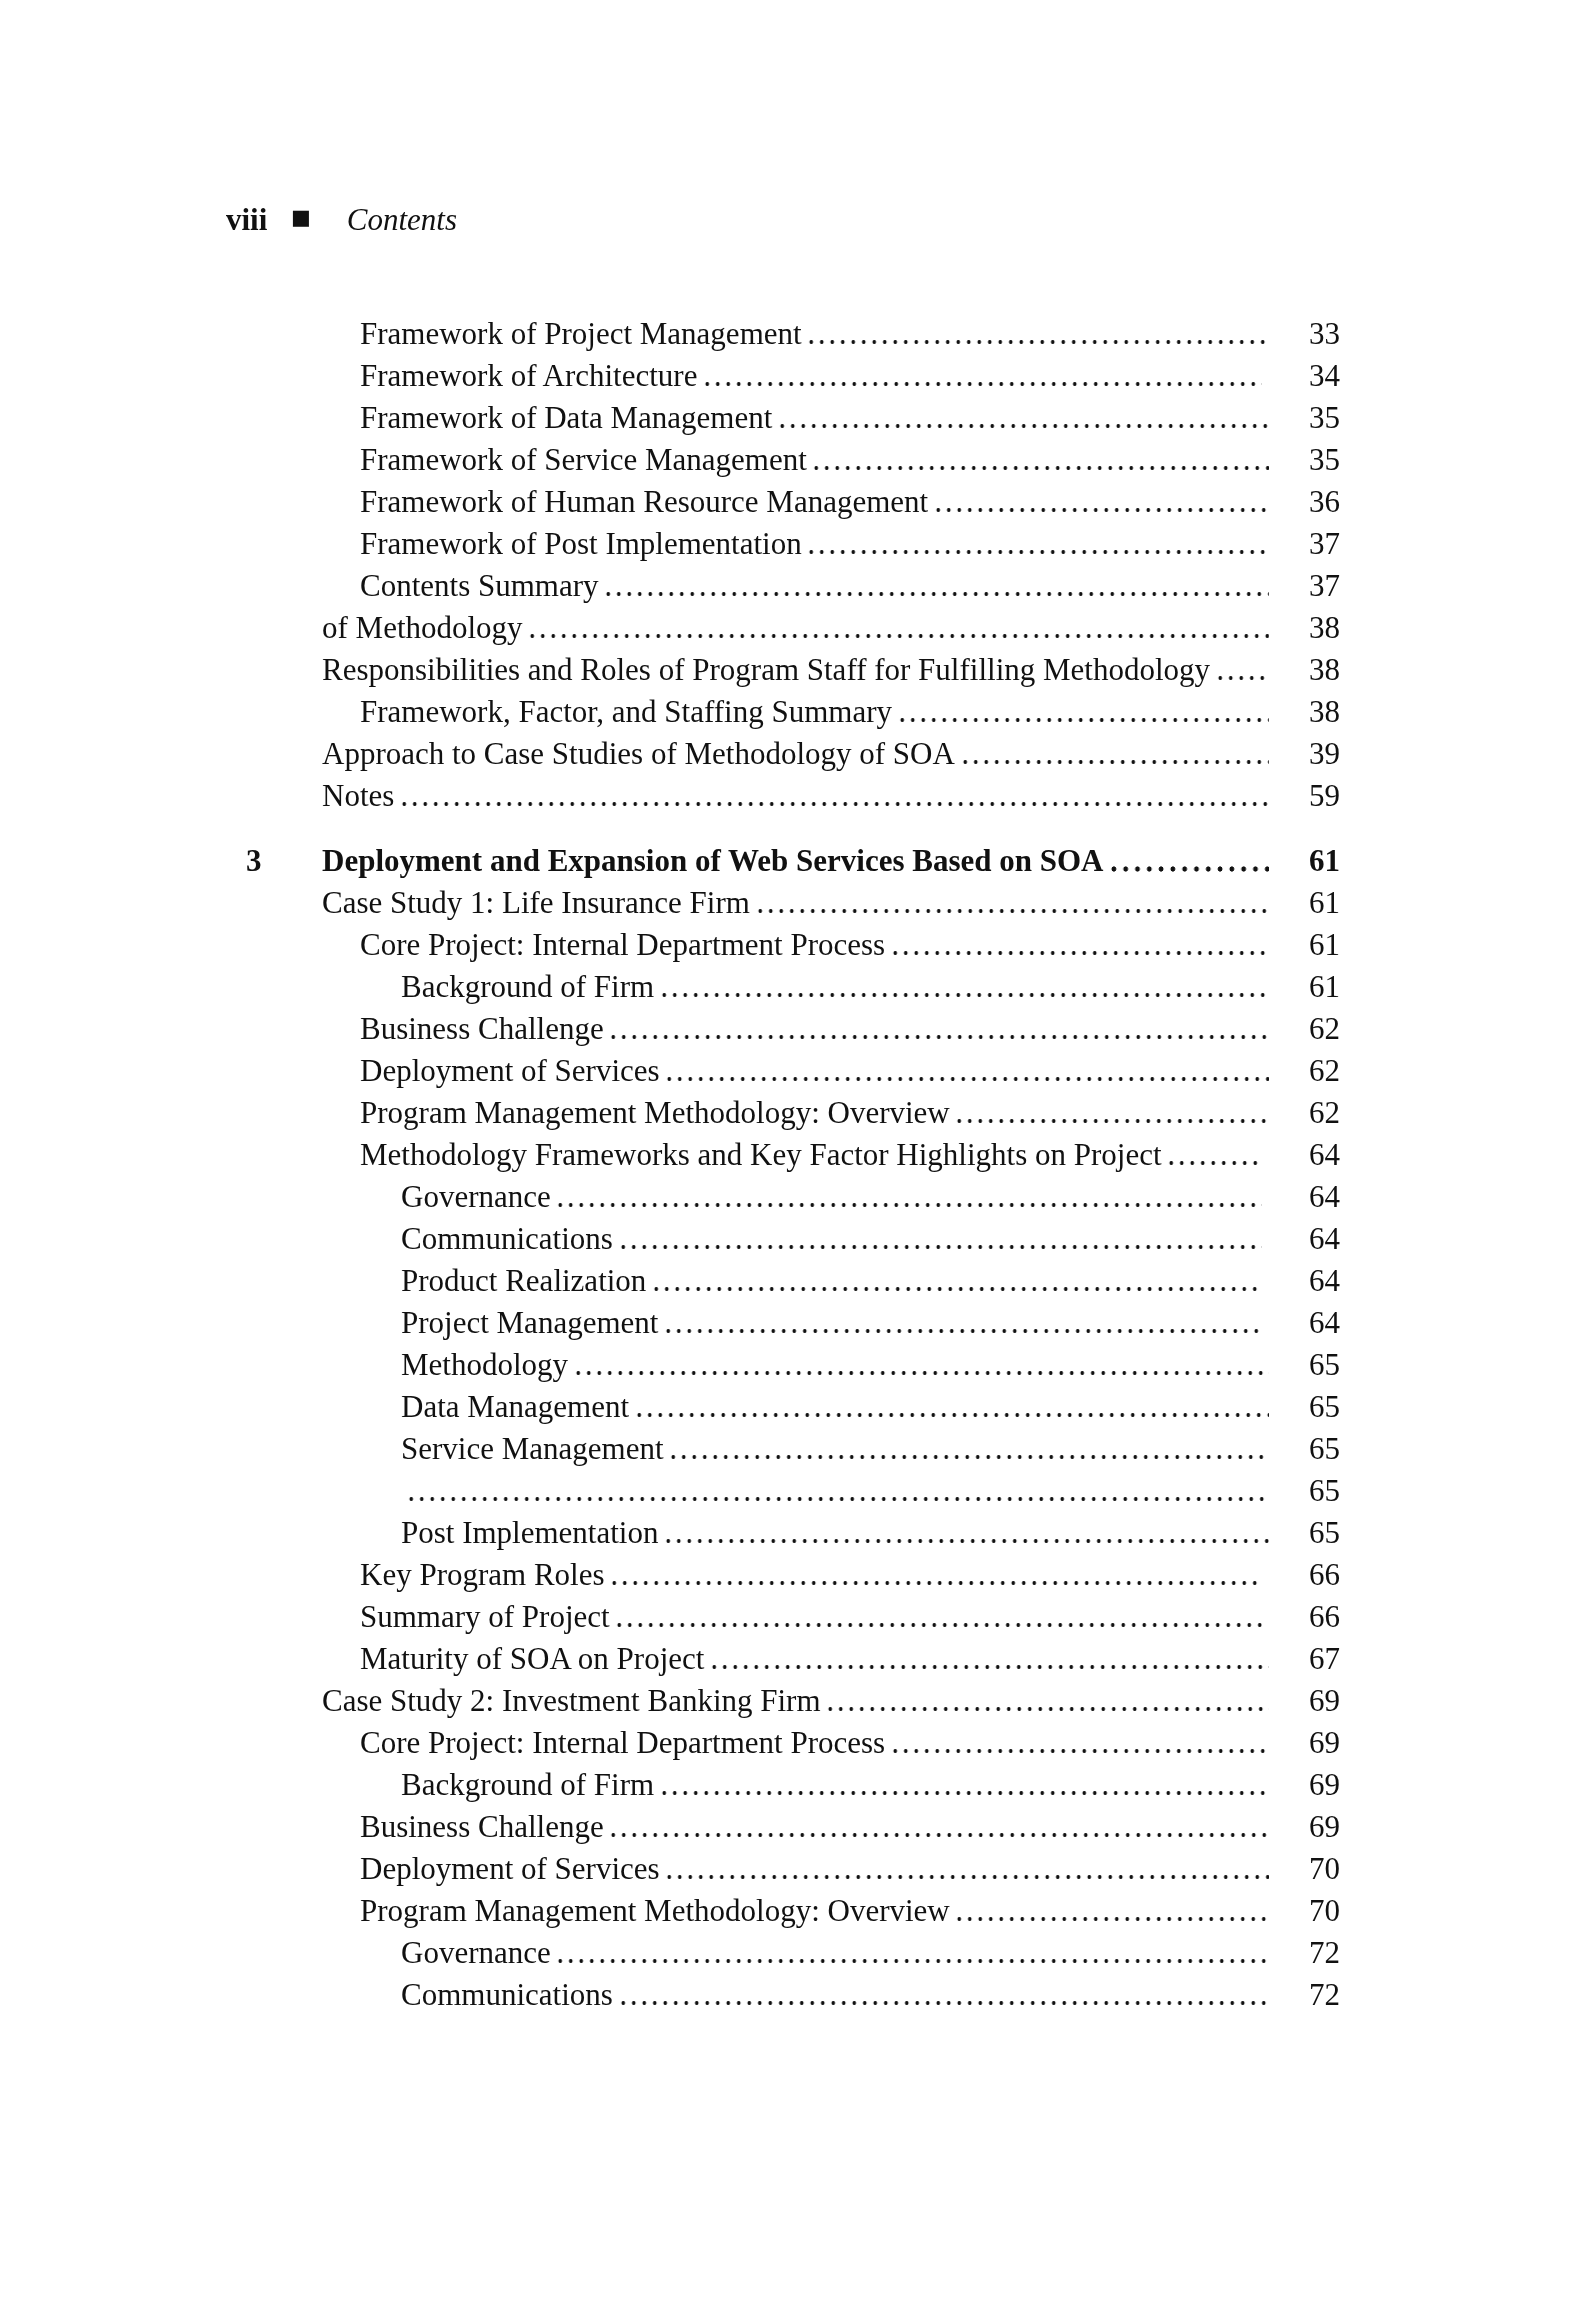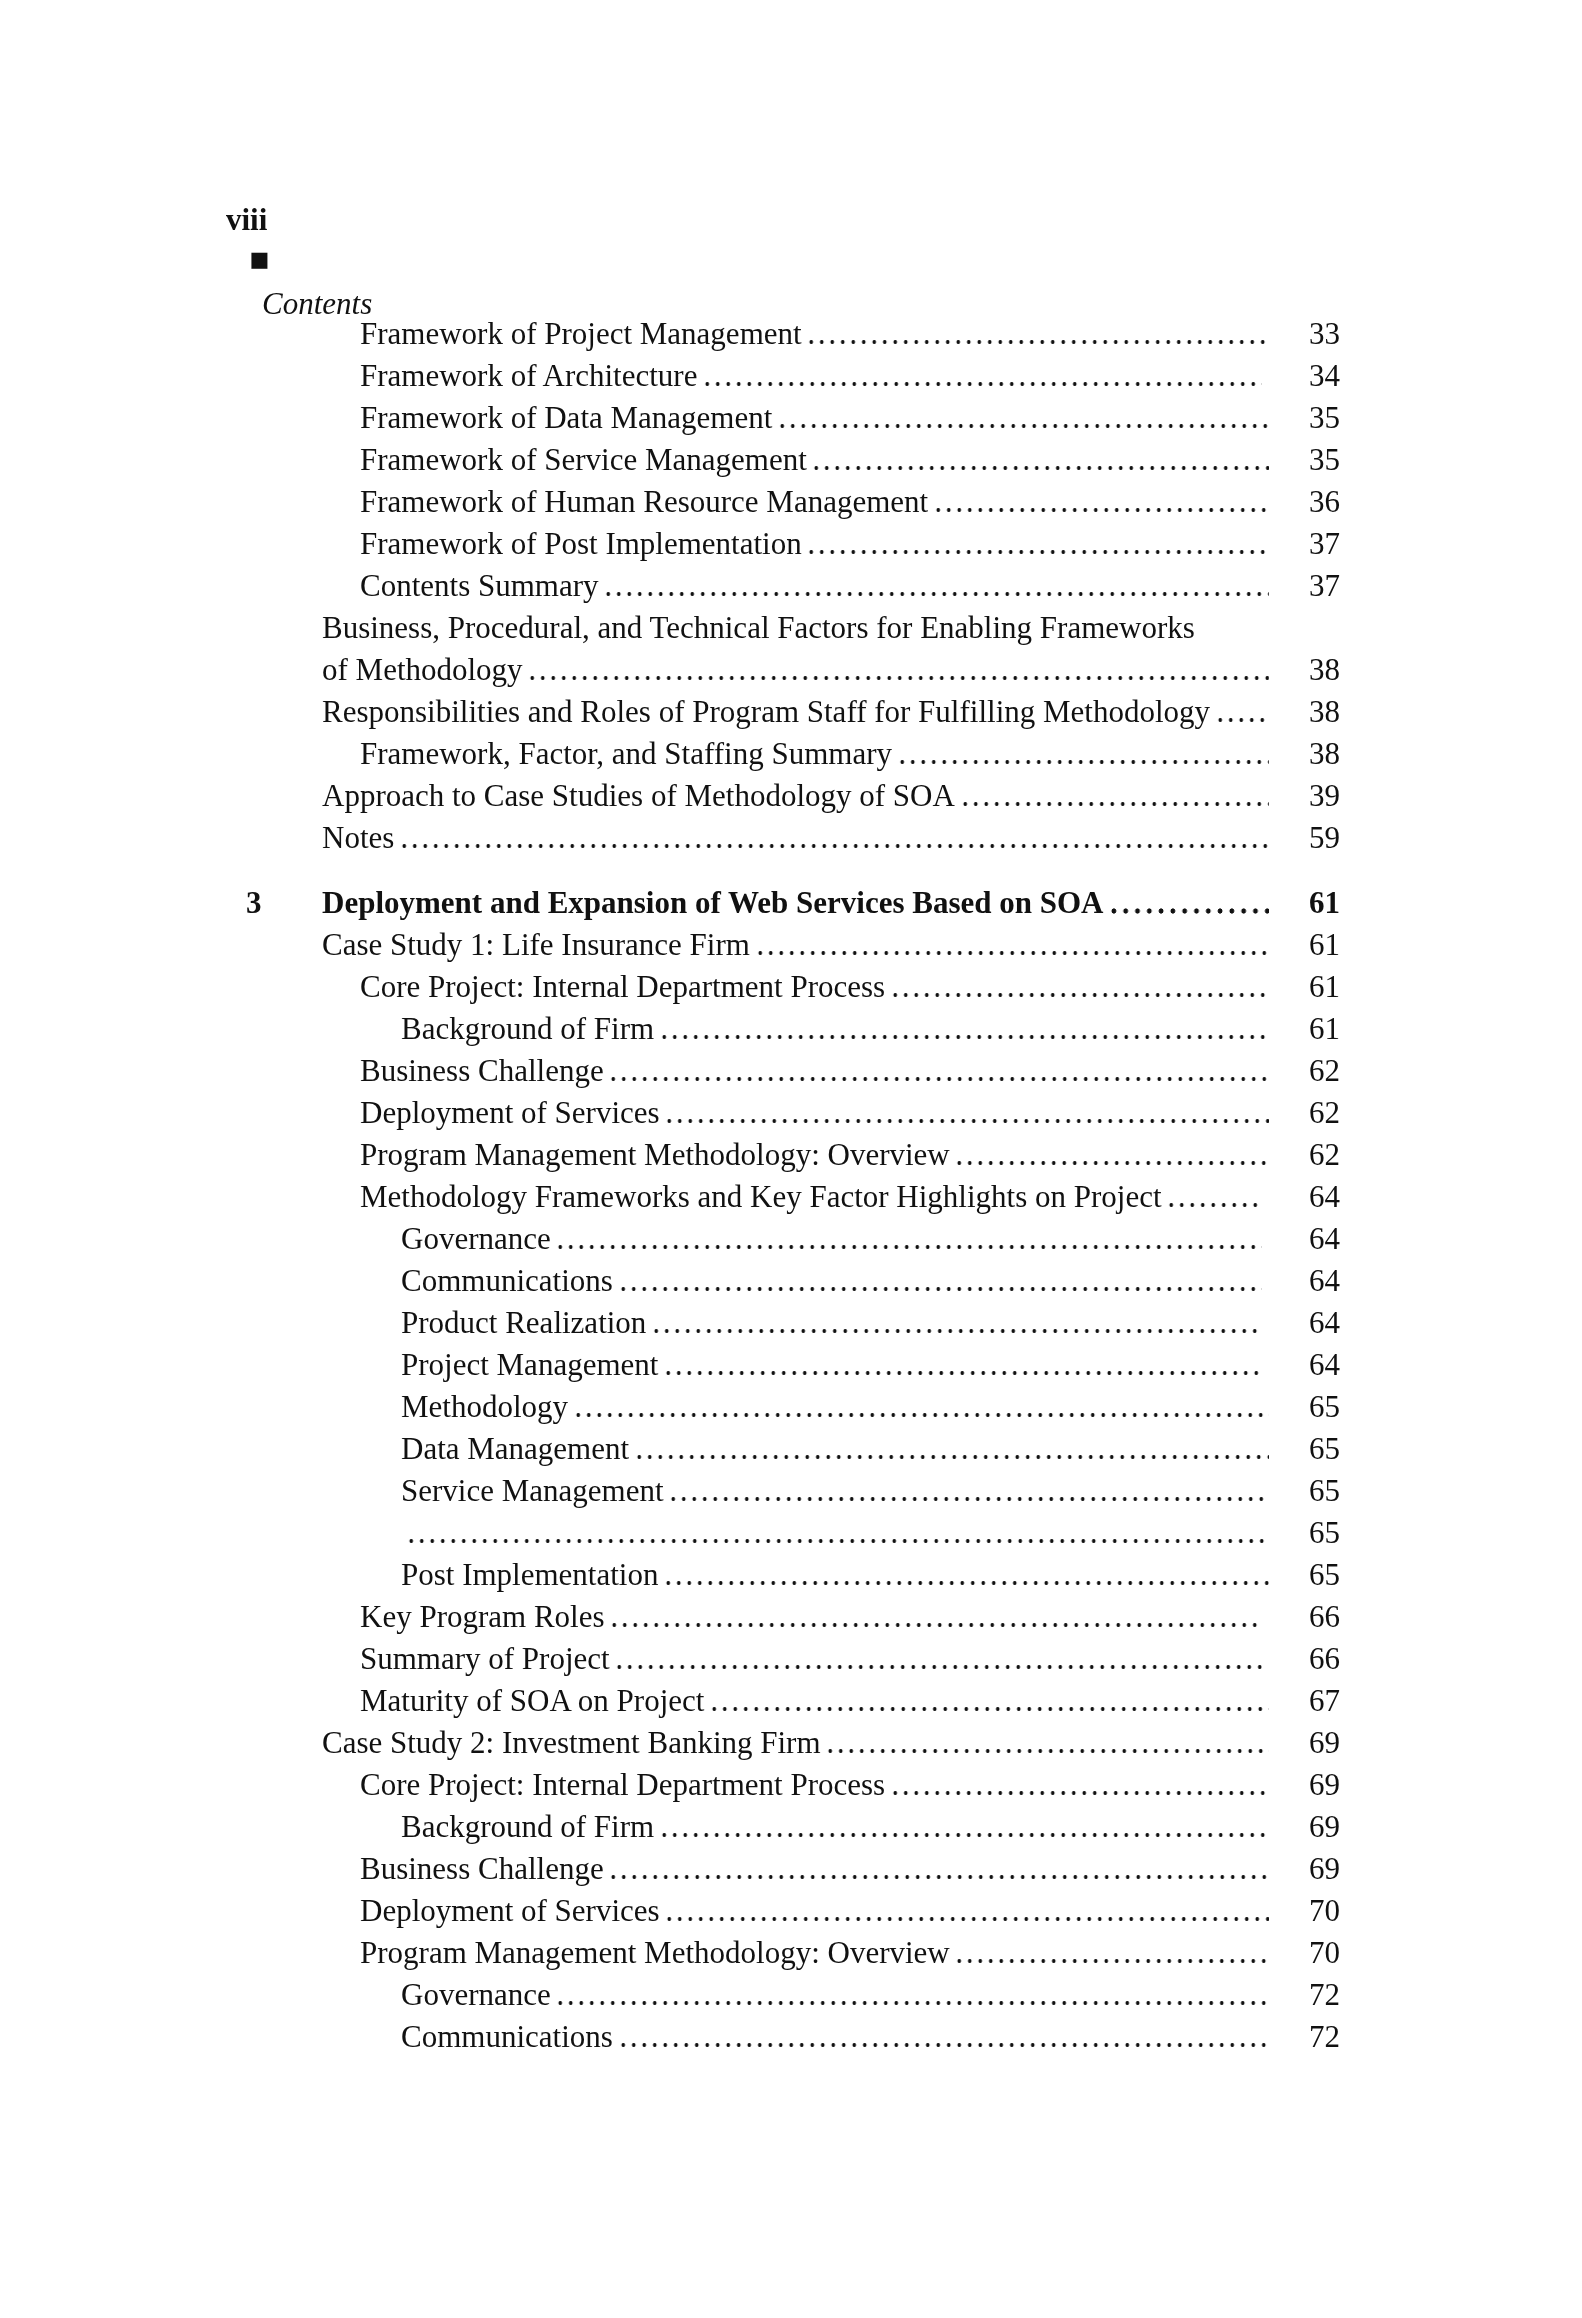--- a/index.html
+++ b/index.html
@@ -10,21 +10,21 @@
     color:#111111;
     font-family:"Liberation Serif","DejaVu Serif",serif;
     overflow:hidden;
   }
   
   .header{
     position:absolute;top:199px;left:0;right:0;
     height:42px;line-height:42px;
     font-size:31px;
     padding-left:226px;
-    display:flex;align-items:flex-start;flex-direction:column;
+    display:flex;align-items:flex-end;
   }
   .folio{font-weight:bold;}
   .sq{
     font-size:21px;
     margin-left:23.6px;
     position:relative;top:-3.1px;
     font-family:"DejaVu Sans",sans-serif;
   }
   .header-title{
     font-style:italic;
@@ -117,24 +117,20 @@
         <span class="label">Framework of Post Implementation</span>
         <span class="dots"></span>
         <span class="page-num">37</span>
       </div>
       <div class="row lvl1">
         <span class="label">Contents Summary</span>
         <span class="dots"></span>
         <span class="page-num">37</span>
       </div>
       <div class="row lvl0">
-        <span class="label">Business, Procedural, and Technical Factors for Enabling Frameworks</span>
-        <span class="dots empty"></span>
-      </div>
-      <div class="row lvl0">
         <span class="label">of Methodology</span>
         <span class="dots"></span>
         <span class="page-num">38</span>
       </div>
       <div class="row lvl0">
         <span class="label">Responsibilities and Roles of Program Staff for Fulfilling Methodology</span>
         <span class="dots"></span>
         <span class="page-num">38</span>
       </div>
       <div class="row lvl1">

